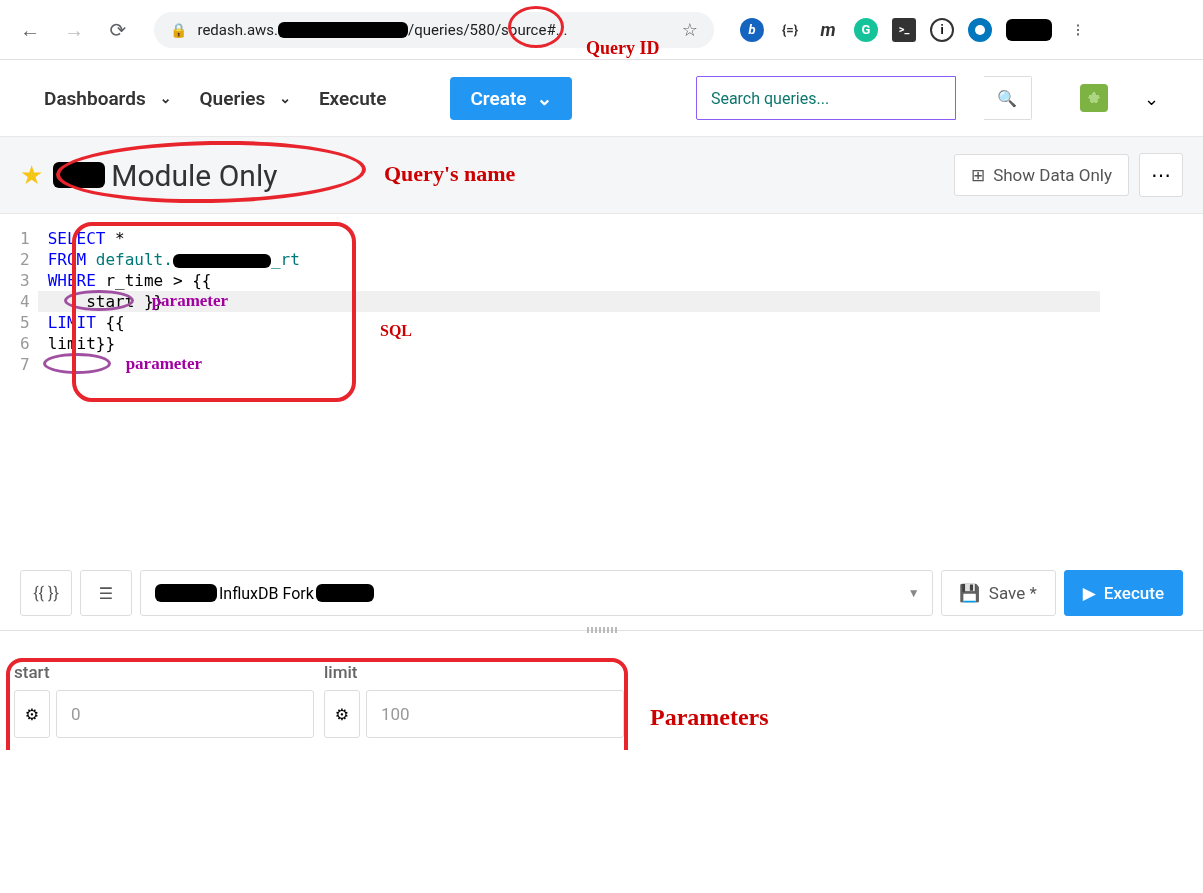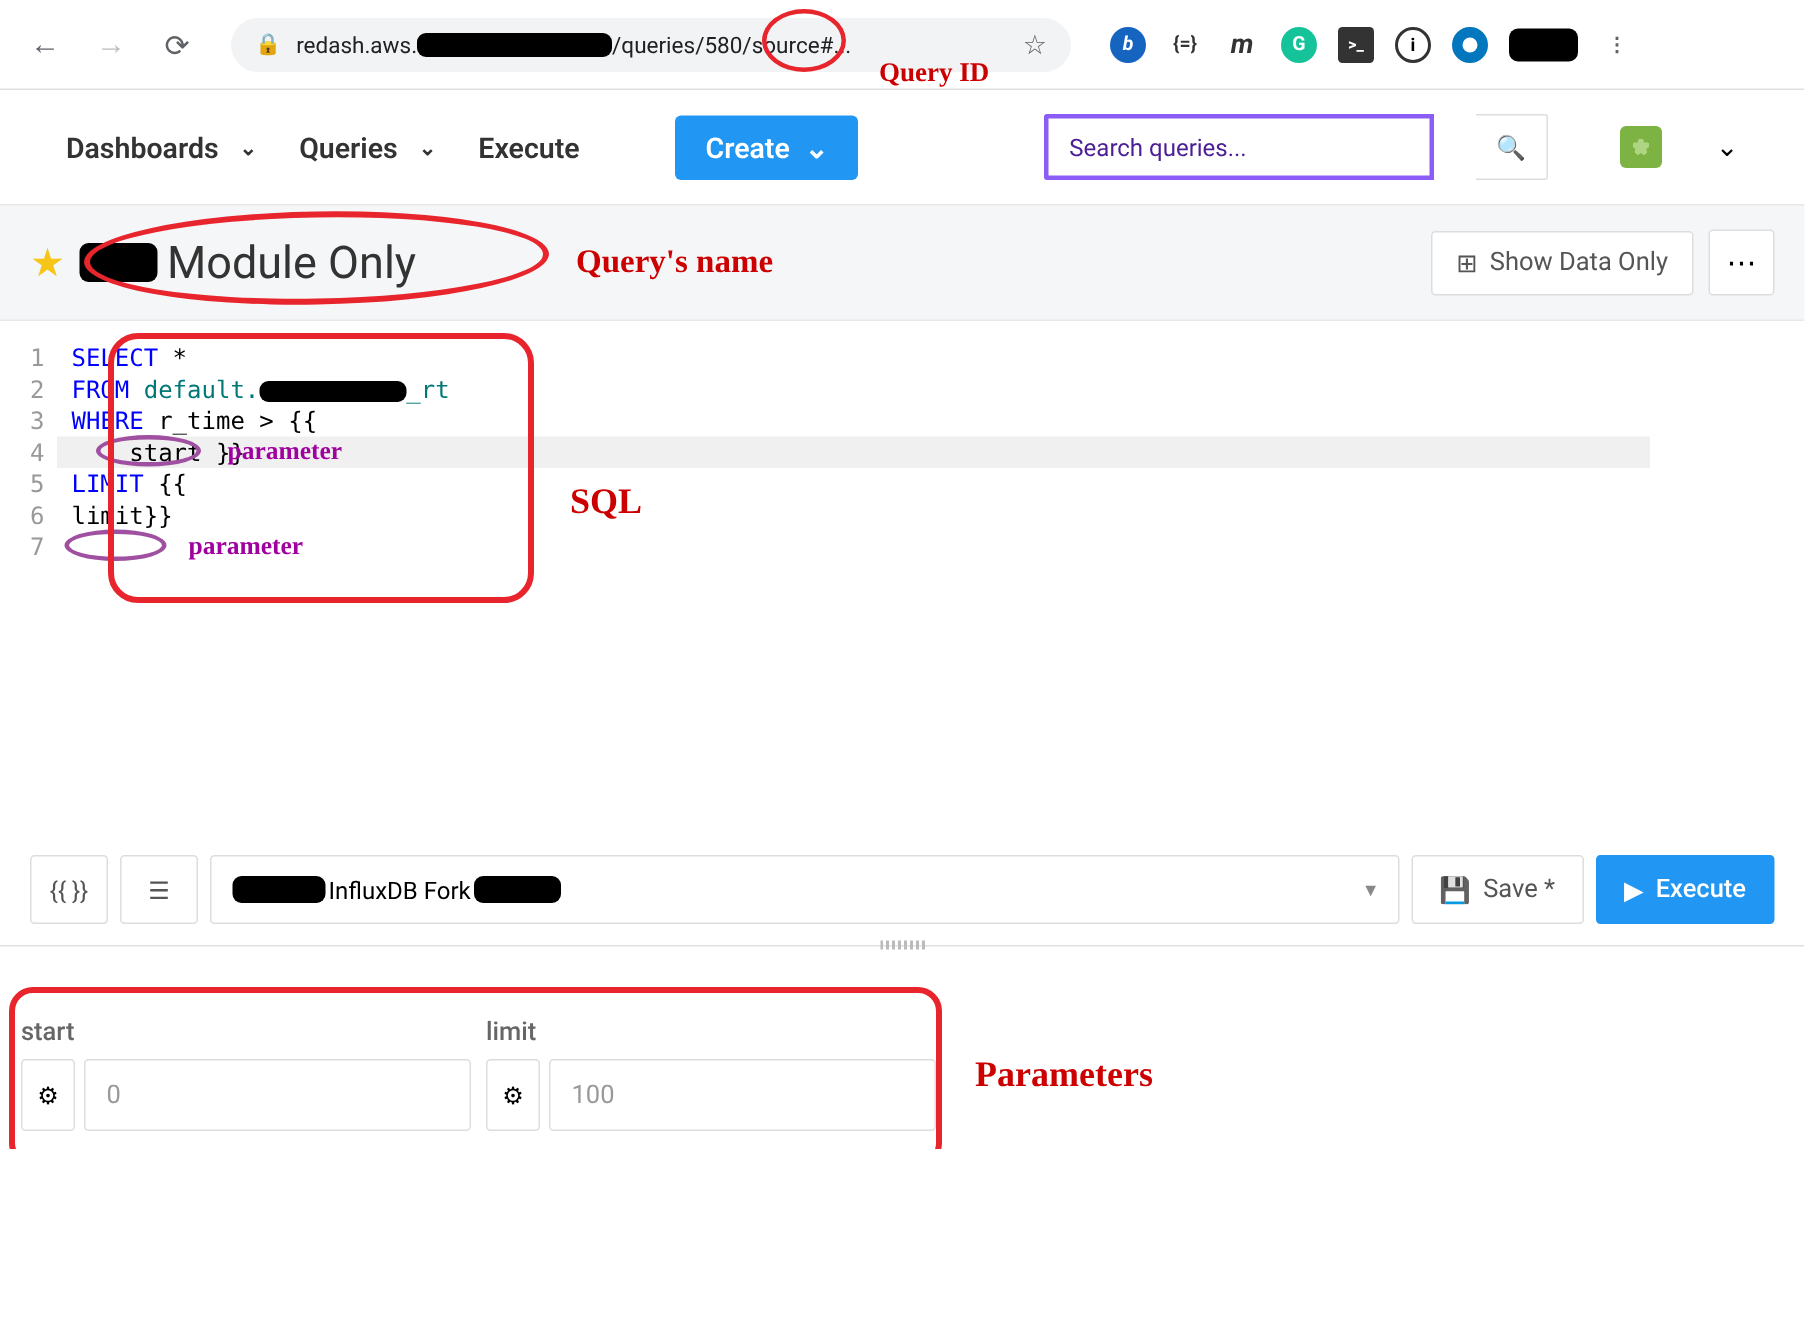--- a/index.html
+++ b/index.html
@@ -18,21 +18,21 @@
     .redact-sm { background: #000; border-radius: 6px; display: inline-block; }
     .url-circle { position: absolute; border: 3px solid #e8252d; border-radius: 50%; width: 56px; height: 42px; top: -6px; left: 354px; pointer-events: none; }
     .url-label { position: absolute; color: #c00; font-weight: bold; font-size: 18px; font-family: Georgia, serif; top: 38px; left: 586px; }
     
     
     .nav { height: 76px; display: flex; align-items: center; padding: 0 44px 0 44px; gap: 28px; background: #fff; }
     .nav-item { display: flex; align-items: center; gap: 14px; font-size: 19px; font-weight: 600; color: #333; cursor: pointer; text-align: center; }
     .chev { font-size: 14px; }
     .create-btn { background: #2196f3; color: #fff; padding: 10px 20px; border-radius: 4px; display: flex; align-items: center; gap: 10px; font-size: 19px; font-weight: 600; cursor: pointer; margin-left: 36px; }
     .nav-spacer { flex: 1; }
-    .search-box { width: 260px; height: 44px; border: 3px solid #8b5cf6; border-radius: 2px 0 0 2px; padding: 0 14px; font-size: 16px; color: #4c1d95; display: flex; align-items: center; }
+    .search-box { width: 260px; height: 44px; border: 1px solid #8b5cf6; border-radius: 2px 0 0 2px; padding: 0 14px; font-size: 16px; color: #0f766e; display: flex; align-items: center; }
     .search-btn { width: 48px; height: 44px; border: 1px solid #ddd; border-left: none; border-radius: 0 2px 2px 0; display: flex; align-items: center; justify-content: center; font-size: 16px; cursor: pointer; }
     .avatar { width: 28px; height: 28px; background: #7cb342; border-radius: 4px; margin-left: 20px; position: relative; }
     .avatar::before { content: ''; position: absolute; inset: 4px; background: radial-gradient(circle, #aed581 40%, #7cb342 40%); clip-path: polygon(50% 0, 61% 35%, 98% 35%, 68% 57%, 79% 91%, 50% 70%, 21% 91%, 32% 57%, 2% 35%, 39% 35%); }
     
     
     .header { background: #f5f6f7; padding: 16px 20px; display: flex; align-items: center; gap: 10px; border-top: 1px solid #e8e8e8; border-bottom: 1px solid #e8e8e8; position: relative; }
     .fav-star { color: #f5c518; font-size: 26px; cursor: pointer; }
     .q-title { font-size: 30px; color: #333; display: flex; align-items: center; gap: 6px; }
     .hdr-spacer { flex: 1; }
     .show-data-btn { background: #fff; border: 1px solid #ddd; padding: 10px 16px; font-size: 17px; color: #555; display: flex; align-items: center; gap: 8px; cursor: pointer; border-radius: 3px; }
@@ -50,39 +50,39 @@
     .code div { height: 21px; white-space: pre; }
     .code-hl { background: #f0f0f0; position: absolute; left: -10px; right: -800px; height: 21px; top: 63px; z-index: -1; }
     .kw { color: #0000ff; }
     .ident { color: #007878; text-align: right; }
     .param-circ { position: absolute; border: 3px solid #a050a0; border-radius: 50%; pointer-events: none; }
     .pc1 { width: 70px; height: 22px; top: 62px; left: 16px; }
     .pc2 { width: 68px; height: 22px; top: 125px; left: -5px; }
     .param-lbl { position: absolute; color: #a000a0; font-weight: bold; font-size: 17px; font-family: Georgia, serif; }
     .pl1 { top: 62px; left: 104px; }
     .pl2 { top: 125px; left: 78px; }
-    .sql-label { position: absolute; color: #c00; font-weight: bold; font-size: 24px; font-family: Georgia, serif; top: 108px; left: 380px; }
+    .sql-label { position: absolute; color: #c00; font-weight: bold; font-size: 16px; font-family: Georgia, serif; top: 108px; left: 380px; }
     
     
     .toolbar { display: flex; padding: 0 20px 14px 20px; gap: 8px; align-items: stretch; }
     .tb-btn { border: 1px solid #ddd; background: #fff; height: 46px; display: flex; align-items: center; justify-content: center; border-radius: 3px; cursor: pointer; }
     .tb-small { width: 52px; font-size: 16px; color: #555; }
     .tb-ds { flex: 1; justify-content: flex-start; padding: 0 14px; position: relative; }
     .tb-ds-arrow { position: absolute; right: 12px; color: #888; font-size: 12px; }
     .tb-save { padding: 0 18px; gap: 8px; font-size: 17px; color: #555; }
     .tb-exec { background: #2196f3; color: #fff; border-color: #2196f3; padding: 0 18px; gap: 8px; font-size: 17px; font-weight: 500; }
     
     
     .divider { height: 20px; border-top: 1px solid #e0e0e0; position: relative; }
     .divider::before { content: ''; position: absolute; top: -4px; left: 50%; width: 30px; height: 6px; background: repeating-linear-gradient(90deg, #bbb 0 2px, transparent 2px 4px); transform: translateX(-50%); }
     
     
     .params-wrap { position: relative; padding: 12px 14px; }
     .params-box { position: absolute; border: 4px solid #e8252d; border-radius: 16px; top: 8px; left: 6px; width: 622px; height: 120px; pointer-events: none; }
-    .params { display: flex; gap: 10px; margin-top: 16px; }
+    .params { display: flex; gap: 10px; }
     .param-block { display: flex; flex-direction: column; gap: 8px; }
     .param-label { font-size: 17px; color: #666; font-weight: 500; }
     .param-row { display: flex; gap: 6px; }
     .param-gear { width: 36px; height: 48px; border: 1px solid #ddd; background: #fff; display: flex; align-items: center; justify-content: center; cursor: pointer; border-radius: 3px; }
     .param-input { width: 258px; height: 48px; border: 1px solid #ddd; padding: 0 14px; font-size: 17px; color: #999; display: flex; align-items: center; border-radius: 3px; }
     .params-label { position: absolute; color: #c00; font-weight: bold; font-size: 24px; font-family: Georgia, serif; top: 54px; left: 650px; }
   </style>
 </head>
 <body>
 

